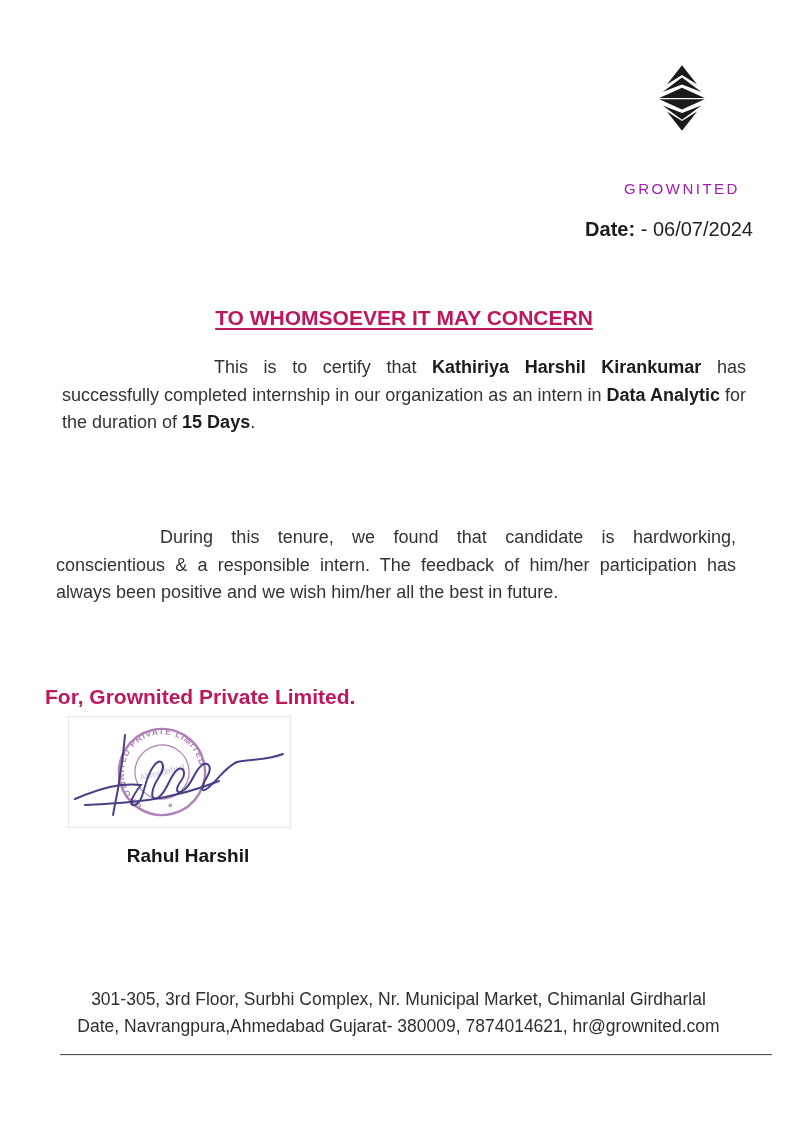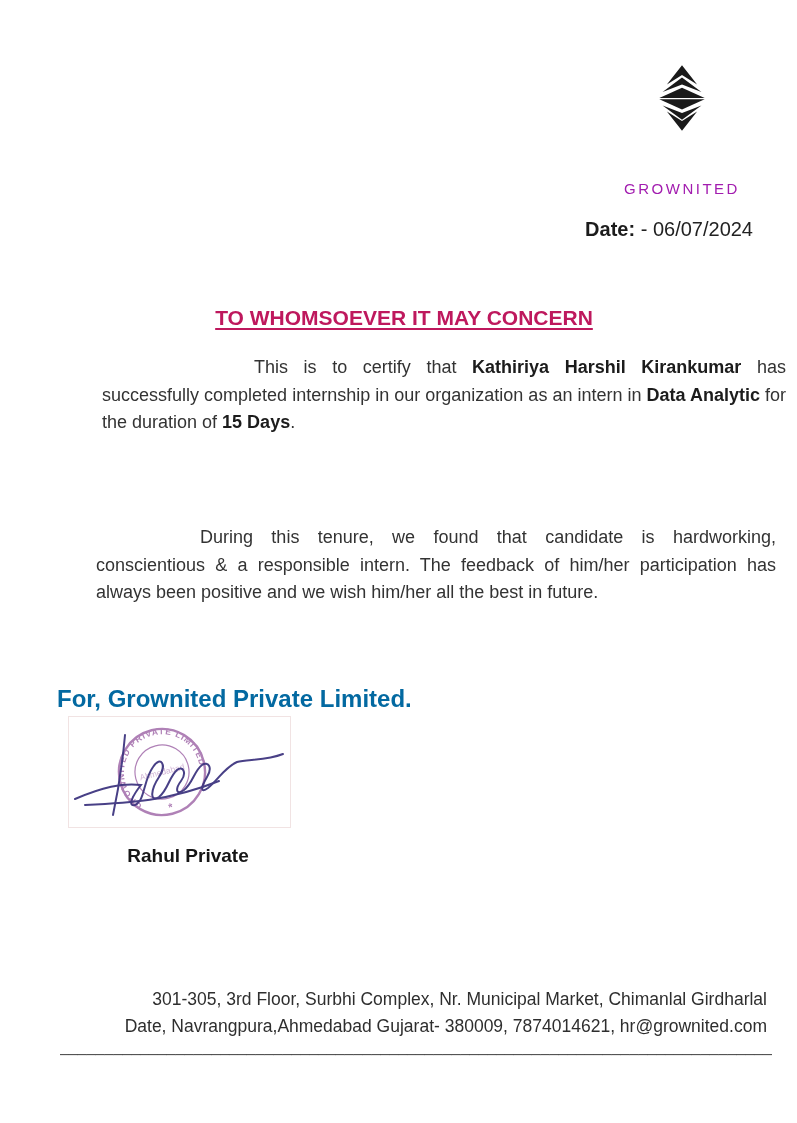--- a/index.html
+++ b/index.html
@@ -56,34 +56,33 @@
   }
   
   .para {
     position: absolute;
     left: 62px;
     width: 684px;
     font-size: 18px;
     line-height: 27.5px;
     text-align: justify;
     color: #333333;
-    margin-left: 40px;
   }
   .para b { color: #1c1c1c; }
   .para1 { top: 336px; text-indent: 152px; }
   .para2 { top: 451px; left: 65px; text-align: left; }
   .para3 { top: 506px; left: 56px; width: 680px; text-indent: 104px; }
   
   .for-line {
     position: absolute;
     top: 685px;
-    left: 57px;
-    font-size: 24px;
-    font-weight: bold;
-    color: #0369a1;
+    left: 45px;
+    font-size: 21px;
+    font-weight: bold;
+    color: #be185d;
   }
   .sig-box {
     position: absolute;
     top: 716px;
     left: 68px;
     width: 223px;
     height: 112px;
     background: #ffffff;
     border: 1px solid #f1e3e3;
     box-sizing: border-box;
@@ -113,21 +112,21 @@
     text-align: center;
     font-size: 19px;
     color: #333333;
   }
   
   .footer {
     position: absolute;
     top: 986px;
     left: 30px;
     width: 737px;
-    text-align: right;
+    text-align: center;
     font-size: 17.5px;
     line-height: 27px;
     color: #2e2e2e;
   }
   .page-rule {
     position: absolute;
     top: 1038px;
     left: 45px;
     width: 712px;
     overflow: hidden;
@@ -186,21 +185,21 @@
       </g>
 
       <g fill="none" stroke="#3f3680" stroke-width="2" stroke-linecap="round" opacity="0.95">
         <path d="M6 82 C34 70 52 66 72 68 C64 78 58 90 66 88 C76 84 74 64 84 50 C92 38 98 48 90 60 C82 72 80 86 90 80 C99 73 100 60 108 53 C114 48 118 56 112 64 C106 72 107 79 115 73 C124 66 125 54 133 48 C139 44 144 50 138 60 C132 70 131 77 139 71 C149 63 156 50 168 45 C178 42 196 44 214 37"></path>
         <path d="M56 18 C54 40 50 70 44 98"></path>
         <path d="M16 88 C60 86 100 84 150 64"></path>
       </g>
     </svg>
   </div>
 
-  <div class="sig-name">Rahul Private</div>
+  <div class="sig-name">Rahul Harshil</div>
 
   <div class="footer">
     <div>301-305, 3rd Floor, Surbhi Complex, Nr. Municipal Market, Chimanlal Girdharlal</div>
     <div>Date, Navrangpura,Ahmedabad Gujarat- 380009, 7874014621, hr@grownited.com</div>
   </div>
   <div class="page-rule">________________________________________________________________________________</div>
 
 </div>
 
 </body></html>

